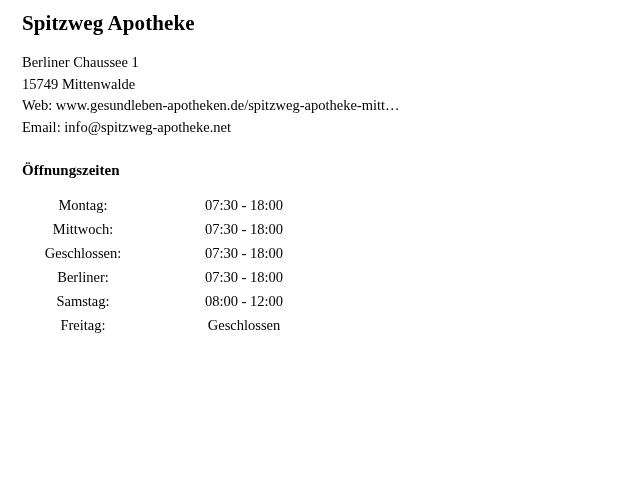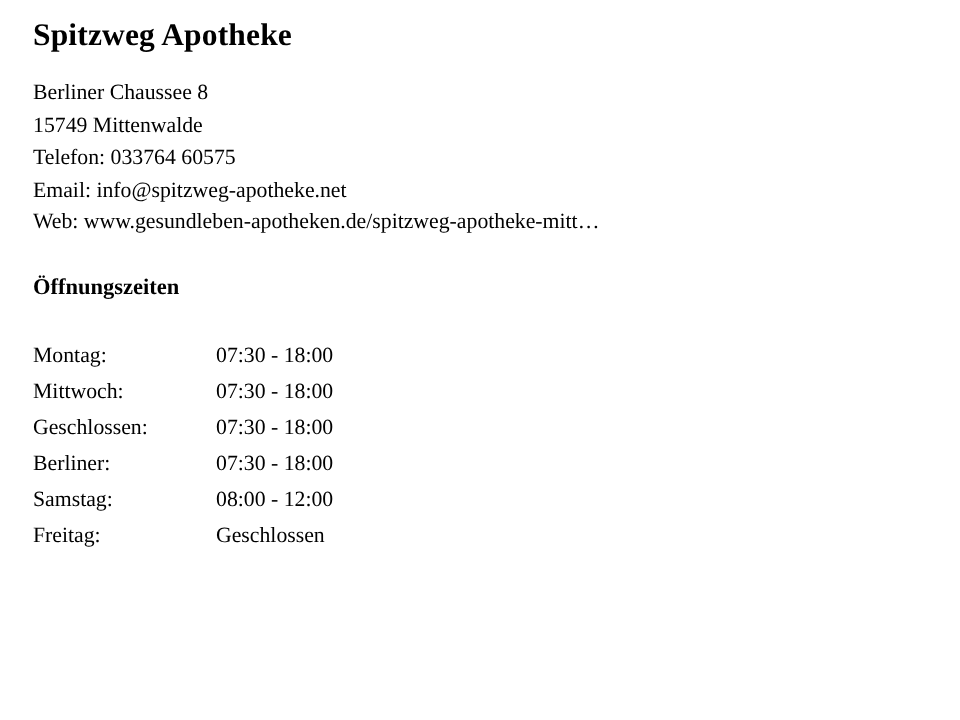--- a/index.html
+++ b/index.html
@@ -37,54 +37,54 @@
   }
   .addr-line {
     font-size: 14.5px;
     line-height: 21.5px;
     white-space: nowrap;
   }
   .section-title {
     font-size: 15px;
     font-weight: bold;
     margin-top: 24px;
-    margin-bottom: 24px;
+    margin-bottom: 14px;
   }
   table.hours {
     border-collapse: collapse;
     font-size: 14.5px;
   }
   table.hours td {
     padding: 0;
     line-height: 24px;
     vertical-align: top;
     white-space: nowrap;
+    text-align: center;
   }
   td.day {
     width: 122px;
     padding-right: 0;
   }
   td.time {
     width: 200px;
   }
 </style>
 </head>
 <body>
 
 <div class="page">
 
   <div class="content">
 
     <h1 class="title">Spitzweg Apotheke</h1>
 
-    <div class="addr-line">Berliner Chaussee 8</div>
+    <div class="addr-line">Berliner Chaussee 1</div>
     <div class="addr-line">15749 Mittenwalde</div>
-    <div class="addr-line">Telefon: 033764 60575</div>
+    <div class="addr-line">Web: www.gesundleben-apotheken.de/spitzweg-apotheke-mitt…</div>
     <div class="addr-line">Email: info@spitzweg-apotheke.net</div>
-    <div class="addr-line">Web: www.gesundleben-apotheken.de/spitzweg-apotheke-mitt…</div>
 
     <div class="section-title">Öffnungszeiten</div>
 
     <table class="hours">
       <tbody>
         <tr>
           <td class="day">Montag:</td>
           <td class="time">07:30 - 18:00</td>
         </tr>
         <tr>

